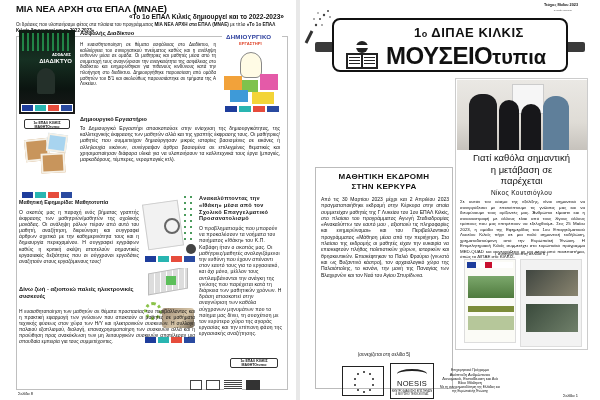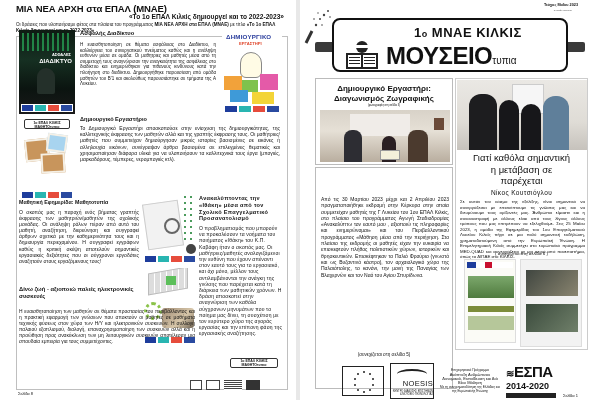--- a/index.html
+++ b/index.html
@@ -78,21 +78,21 @@
   .lp-page-num { position:absolute; left:18px; top:391px; font-size:4px; }
 
   
   .rp-issue { position:absolute; right:22px; top:3px; font-size:3.8px; font-weight:bold; }
   .rp-issue-sub { position:absolute; right:28px; top:9px; font-size:2.5px; color:#555; }
   .masthead-bar { position:absolute; left:15px; top:42px; width:270px; height:10px; background:#3a3a3a; border-radius:2px; }
   .masthead { position:absolute; left:32px; top:18px; width:236px; height:54px; background:#fff; border:2px solid #111; border-radius:8px; }
   .mh-line1 { position:absolute; left:80px; top:5px; font-size:13px; font-weight:bold; letter-spacing:.5px; }
   .mh-line1 small { font-size:9px; }
   .mh-line2 { position:absolute; left:52px; top:22px; font-size:24px; font-weight:bold; letter-spacing:-0.5px; }
-  .mh-line2 .sm { font-size:10px; font-weight:normal; letter-spacing:0; }
+  .mh-line2 .sm { font-size:20px; font-weight:bold; letter-spacing:0; }
   .reader-icon { position:absolute; left:10px; top:20px; width:36px; height:30px; }
   .sparkle { position:absolute; left:2px; top:5px; width:34px; height:40px; }
   .art-painting { position:absolute; left:15px; top:78px; width:138px; height:87px; border:1px solid #bbb; }
   .art-painting h2 { position:absolute; left:0; right:0; top:5px; text-align:center; font-size:8px; font-weight:bold; line-height:9.5px; }
   .art-painting .cont { position:absolute; left:0; right:0; top:25px; text-align:center; font-size:2.6px; }
   .photo-painting { position:absolute; left:4px; top:31px; width:130px; height:52px; background:linear-gradient(180deg,#d8d2c8 0%,#e6e0d6 40%,#b9ae9f 100%); overflow:hidden; }
   .photo-painting .wall { position:absolute; left:30px; top:4px; width:60px; height:22px; background:#f0ece8; }
   .photo-painting .p1 { position:absolute; left:24px; top:20px; width:18px; height:32px; background:#2d2d33; border-radius:8px 8px 0 0; }
   .photo-painting .p2 { position:absolute; left:62px; top:26px; width:14px; height:26px; background:#2a1f22; border-radius:7px 7px 0 0; }
   .photo-painting .p3 { position:absolute; left:88px; top:20px; width:20px; height:32px; background:#4b3a2e; border-radius:8px 8px 0 0; }
@@ -121,21 +121,21 @@
   .mq-left .ph1 { position:absolute; left:3px; top:16px; width:46px; height:22px; background:linear-gradient(180deg,#7ca86c,#4f7a3e); }
   .mq-left .band { position:absolute; left:3px; top:46px; width:46px; height:6px; background:#7c8c3a; }
   .mq-left .ph2 { position:absolute; left:3px; top:56px; width:46px; height:14px; background:#b6c79a; }
   .mq-right { position:absolute; left:56px; top:0; width:62px; height:88px; background:#f2f2f2; border:1px solid #ddd; }
   .mq-right .ph1 { position:absolute; left:5px; top:10px; width:52px; height:26px; background:linear-gradient(135deg,#404640,#8a8570); }
   .mq-right .ph2 { position:absolute; left:5px; top:44px; width:52px; height:28px; background:linear-gradient(135deg,#3a4a3c,#70806a); }
 
   .rp-footer { position:absolute; left:42px; top:363px; display:flex; align-items:center; gap:6px; }
   .eu-flag { width:42px; height:30px; border:1px solid #222; position:relative; }
   .eu-flag i { position:absolute; width:2px; height:2px; background:#222; border-radius:50%; }
-  .noesis { width:44px; height:36px; border:1px solid #222; position:relative; text-align:right; }
+  .noesis { width:44px; height:36px; border:1px solid #222; position:relative; text-align:center; }
   .noesis .wave { position:absolute; left:6px; top:5px; width:30px; height:10px; border-top:2px solid #222; border-radius:50% 50% 0 0; }
   .noesis .nm { position:absolute; left:0; right:0; top:15px; font-size:7.5px; letter-spacing:.3px; }
   .noesis .sub { position:absolute; left:0; right:0; top:26px; font-size:2.6px; line-height:3px; }
   .op-text { width:60px; text-align:center; font-size:3.2px; line-height:4.2px; }
   .op-text .big { font-size:4px; }
   .espa { width:50px; }
   .espa .e1 { font-size:15px; font-weight:bold; letter-spacing:-0.5px; line-height:15px; }
   .espa .e1 .waves { font-size:10px; }
   .espa .e2 { font-size:9px; font-weight:bold; line-height:11px; }
   .espa .e3 { height:5px; background:#222; margin-top:1px; }
@@ -271,38 +271,27 @@
       <rect x="2" y="13" width="32" height="16" fill="#222"></rect>
       <rect x="4" y="15" width="13" height="12" fill="#fff"></rect>
       <rect x="19" y="15" width="13" height="12" fill="#fff"></rect>
       <rect x="5" y="17" width="11" height="1" fill="#222"></rect>
         <rect x="5" y="20" width="11" height="1" fill="#222"></rect>
       <rect x="5" y="23" width="11" height="1" fill="#222"></rect>
         <rect x="20" y="17" width="11" height="1" fill="#222"></rect>
       <rect x="20" y="20" width="11" height="1" fill="#222"></rect>
         <rect x="20" y="23" width="11" height="1" fill="#222"></rect>
     </svg>
-    <div class="mh-line1"><span>1</span><small>ο</small><span> ΜΝΑΕ ΚΙΛΚΙΣ</span></div>
+    <div class="mh-line1"><span>1</span><small>ο</small><span> ΔΙΠΑΕ ΚΙΛΚΙΣ</span></div>
     <div class="mh-line2"><span>ΜΟΥΣΕΙΟ</span><span class="sm">τυπια</span></div>
   </div>
 
-  <div class="art-painting">
-    <h2><span>Δημιουργικό Εργαστήρι:</span><br><span>Διαγωνισμός Ζωγραφικής</span></h2>
-    <div class="cont">(φωτογραφίες στη σελίδα 3)</div>
-    <div class="photo-painting">
-      <div class="wall"></div>
-      <div class="frame"></div>
-      <div class="p1"></div>
-      <div class="p2"></div>
-      <div class="p3"></div>
-      <div class="cert"></div>
-    </div>
-  </div>
 
   <div class="art-trip">
+    <h2><span>ΜΑΘΗΤΙΚΗ ΕΚΔΡΟΜΗ</span><br><span>ΣΤΗΝ ΚΕΡΚΥΡΑ</span></h2>
     <div class="body">Από τις 30 Μαρτίου 2023 μέχρι και 2 Απριλίου 2023 πραγματοποιήθηκε εκδρομή στην Κέρκυρα στην οποία συμμετείχαν μαθητές της Γ Λυκείου του 1ου ΕΠΑΛ Κιλκίς, στο πλαίσιο του προγράμματος Αγωγή Σταδιοδρομίας «Ανακαλύπτω τον εαυτό μου , αξιοποιώ τις πληροφορίες και ενημερώνομαι» και του Περιβαλλοντικού προγράμματος «Μάθηση μέσα από την περιήγηση. Στο πλαίσιο της εκδρομής οι μαθητές είχαν την ευκαιρία να επισκεφτούν πλήθος πολιτιστικών χώρων, ιστορικών και θρησκευτικών. Επισκέφτηκαν το Παλιό Φρούριο (γνωστό και ως Βυζαντινό κάστρο), τον αρχαιολογικό χώρο της Παλαιόπολης, το κανόνι, την μονή της Παναγίας των Βλαχερνών και τον Ναό του Αγίου Σπυρίδωνα.</div>
     <div class="cont">(συνεχίζεται στη σελίδα 5)</div>
   </div>
 
   <div class="art-transition">
     <div class="photo-team">
       <div class="poster-bg"></div>
       <div class="m1"></div>
       <div class="m2"></div>
       <div class="m3"></div>
@@ -342,20 +331,15 @@
     <div class="noesis">
       <div class="wave"></div>
       <div class="nm">NOESIS</div>
       <div class="sub">ΚΕΝΤΡΟ ΔΙΑΔΟΣΗΣ ΕΠΙΣΤΗΜΩΝ &amp; ΜΟΥΣΕΙΟ ΤΕΧΝΟΛΟΓΙΑΣ</div>
     </div>
     <div class="op-text">
       <div>Επιχειρησιακό Πρόγραμμα</div>
       <div class="big">Ανάπτυξη Ανθρώπινου Δυναμικού, Εκπαίδευση και Διά Βίου Μάθηση</div>
       <div>Με τη συγχρηματοδότηση της Ελλάδας και της Ευρωπαϊκής Ένωσης</div>
     </div>
-    <div class="espa">
-      <div class="e1"><span class="waves">≋</span><span>ΕΣΠΑ</span></div>
-      <div class="e2">2014-2020</div>
-      <div class="e3"></div>
-    </div>
   </div>
   <div class="rp-page-num">Σελίδα 1</div>
 </div>
 
 </body></html>

